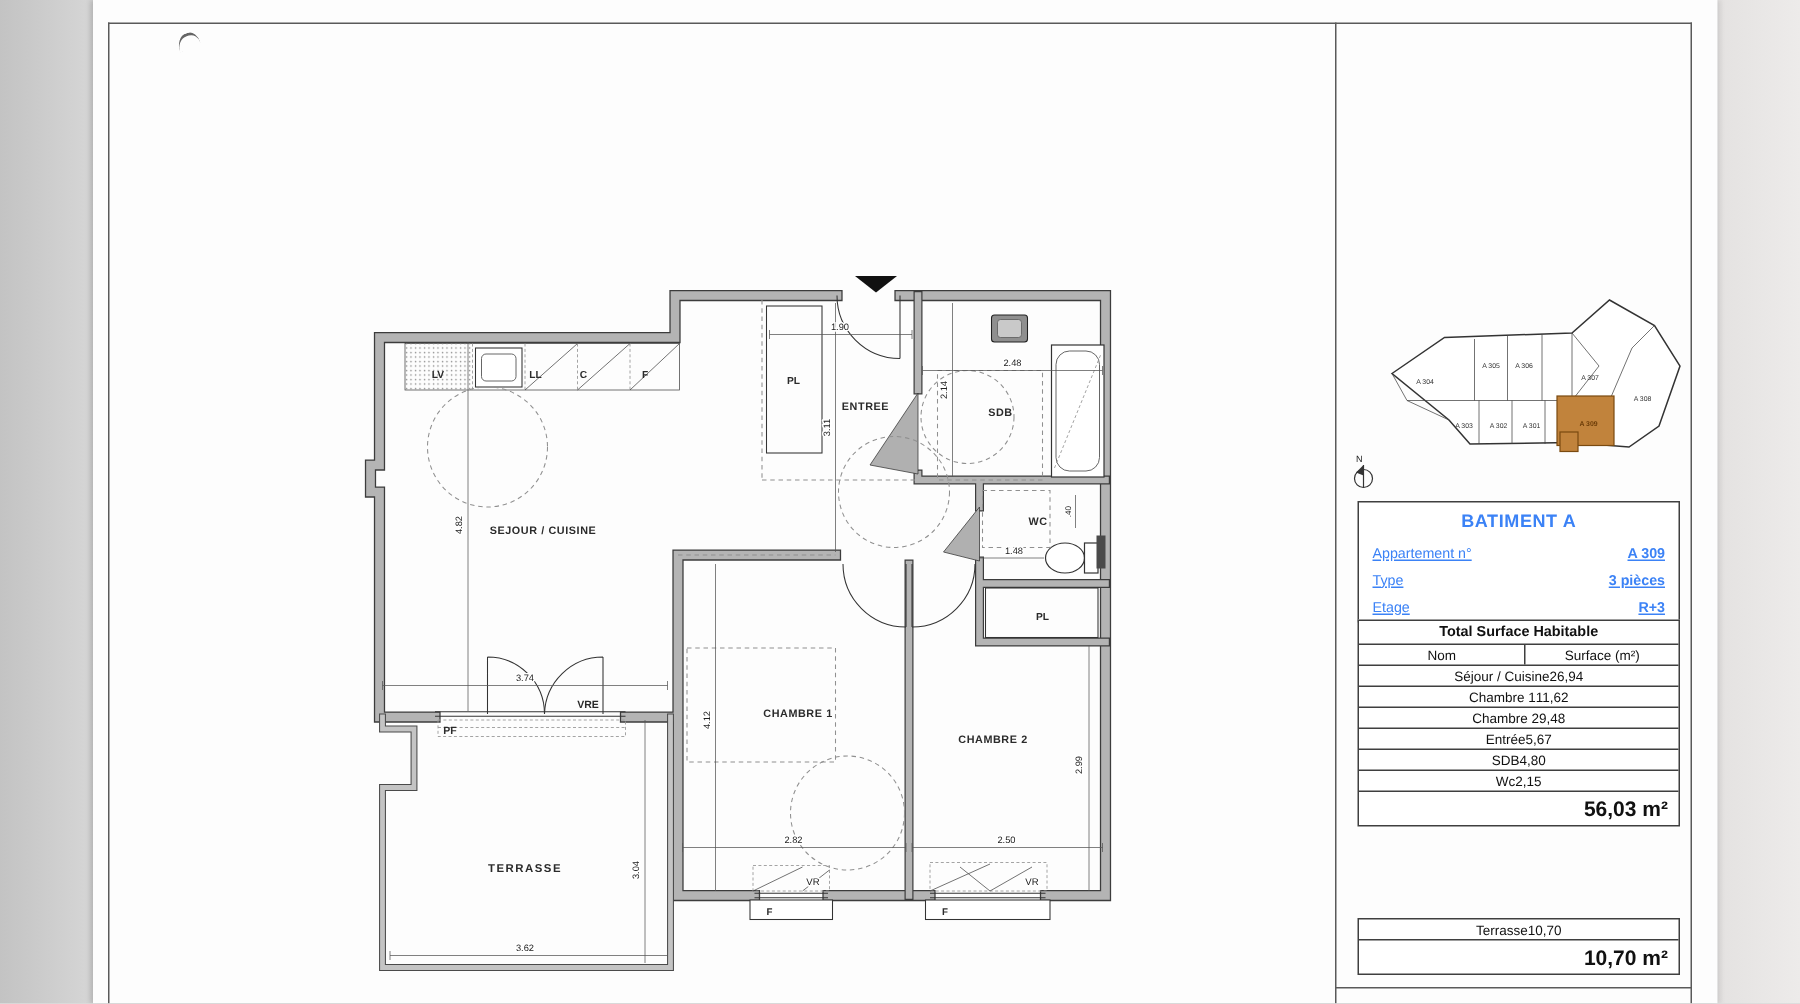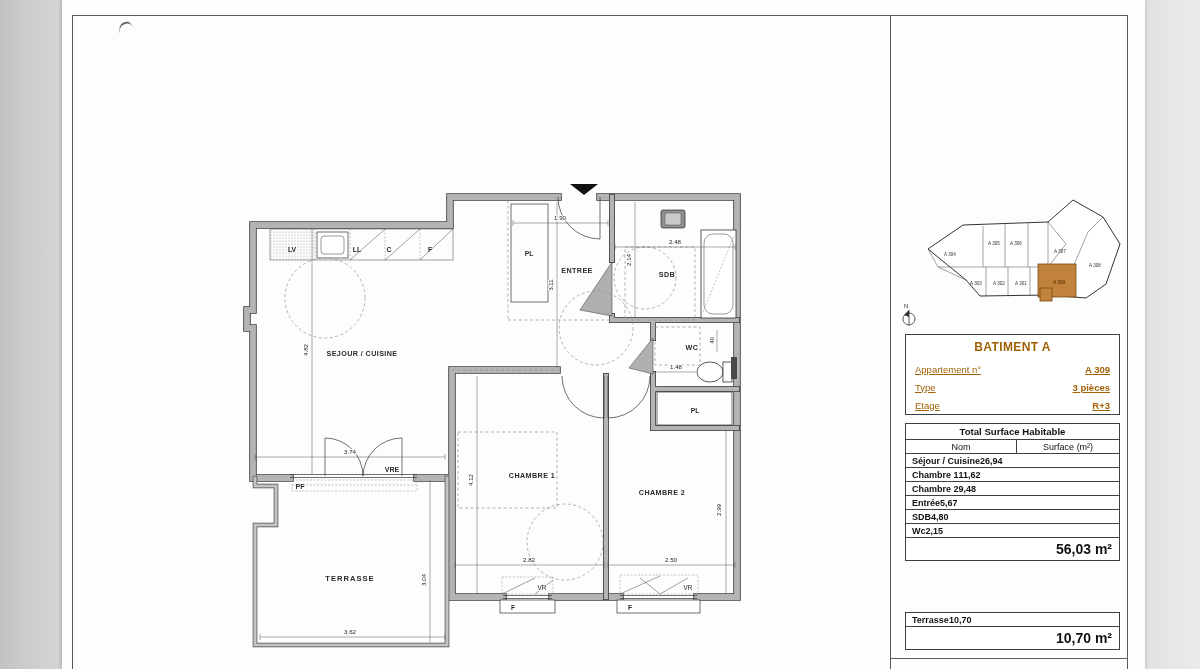--- a/index.html
+++ b/index.html
@@ -21,30 +21,30 @@
   .dim-lb{font-size:6.2px;fill:#222;text-anchor:middle;paint-order:stroke;stroke:#fff;stroke-width:2px;}
   .wallA{fill:none;stroke:#3c3c3c;stroke-width:7.5;stroke-linecap:square;}
   .wallB{fill:none;stroke:#b4b4b4;stroke-width:5.8;stroke-linecap:square;}
   .twallA{fill:none;stroke:#4a4a4a;stroke-width:4.6;stroke-linecap:square;}
   .twallB{fill:none;stroke:#c4c4c4;stroke-width:3.2;stroke-linecap:square;}
   .thin{fill:none;stroke:#333;stroke-width:.7;}
   .thin2{fill:none;stroke:#444;stroke-width:.5;}
   .dash{fill:none;stroke:#909090;stroke-dasharray:3 2.5;stroke-width:.7;}
   .dashf{fill:none;stroke:#9a9a9a;stroke-dasharray:2 1.6;stroke-width:.6;}
   .dimline{stroke:#555;stroke-width:.5;}
-  .panel-box{position:absolute;background:#fff;border:1px solid #3f3f3f;color:#a16207;}
+  .panel-box{position:absolute;background:#fff;border:1px solid #3f3f3f;color:#3b82f6;}
   .pb-title{text-align:center;font-weight:bold;font-size:12px;letter-spacing:.4px;padding:5px 0 6px;}
   .pb-row{display:flex;justify-content:space-between;padding:3.5px 9px;font-size:9.5px;text-decoration:underline;}
   .pb-row .v{font-weight:bold;}
   .tbl{font-size:9px;color:#111;}
   .tbl .t-title{text-align:center;font-weight:bold;font-size:9.6px;border-bottom:1px solid #3f3f3f;padding:2px 0;}
   .tbl .t-head{display:flex;border-bottom:1px solid #3f3f3f;text-align:center;}
   .tbl .t-head .c1{width:52%;border-right:1px solid #3f3f3f;padding:1.5px 0;}
   .tbl .t-head .c2{width:48%;padding:1.5px 0;}
-  .tbl .t-row{display:flex;justify-content:flex-start;border-bottom:1px solid #3f3f3f;padding:1.5px 6px;font-weight:bold;}
+  .tbl .t-row{display:flex;justify-content:center;border-bottom:1px solid #3f3f3f;padding:1.5px 6px;}
   .tbl .t-total{text-align:right;font-weight:bold;font-size:14px;padding:2.5px 7px 3.5px;}
 </style>
 </head>
 <body>
 
 <div id="stage">
   <div class="bg-left"></div>
   <div class="bg-right"></div>
   <div class="sheet"></div>
   <div class="smudge"></div>
@@ -222,21 +222,21 @@
     <div class="pb-row">
       <span>Type</span>
       <span class="v">3 pièces</span>
     </div>
     <div class="pb-row">
       <span>Etage</span>
       <span class="v">R+3</span>
     </div>
   </div>
 
-  <div class="panel-box tbl" style="left:905px;top:423px;width:213px;">
+  <div class="panel-box tbl" style="left:905px;top:413px;width:213px;">
     <div class="t-title">Total Surface Habitable</div>
     <div class="t-head">
       <div class="c1">Nom</div>
       <div class="c2">Surface (m²)</div>
     </div>
     <div class="t-row">
       <span>Séjour / Cuisine</span>
       <span>26,94</span>
     </div>
     <div class="t-row">

